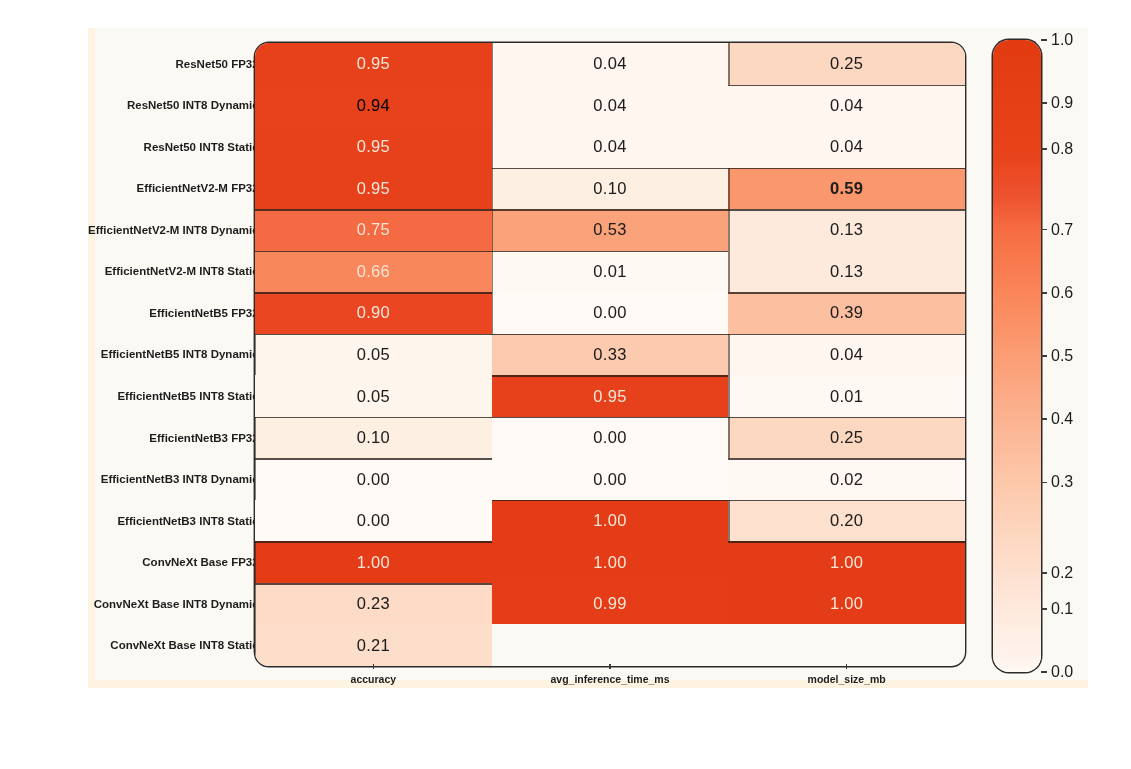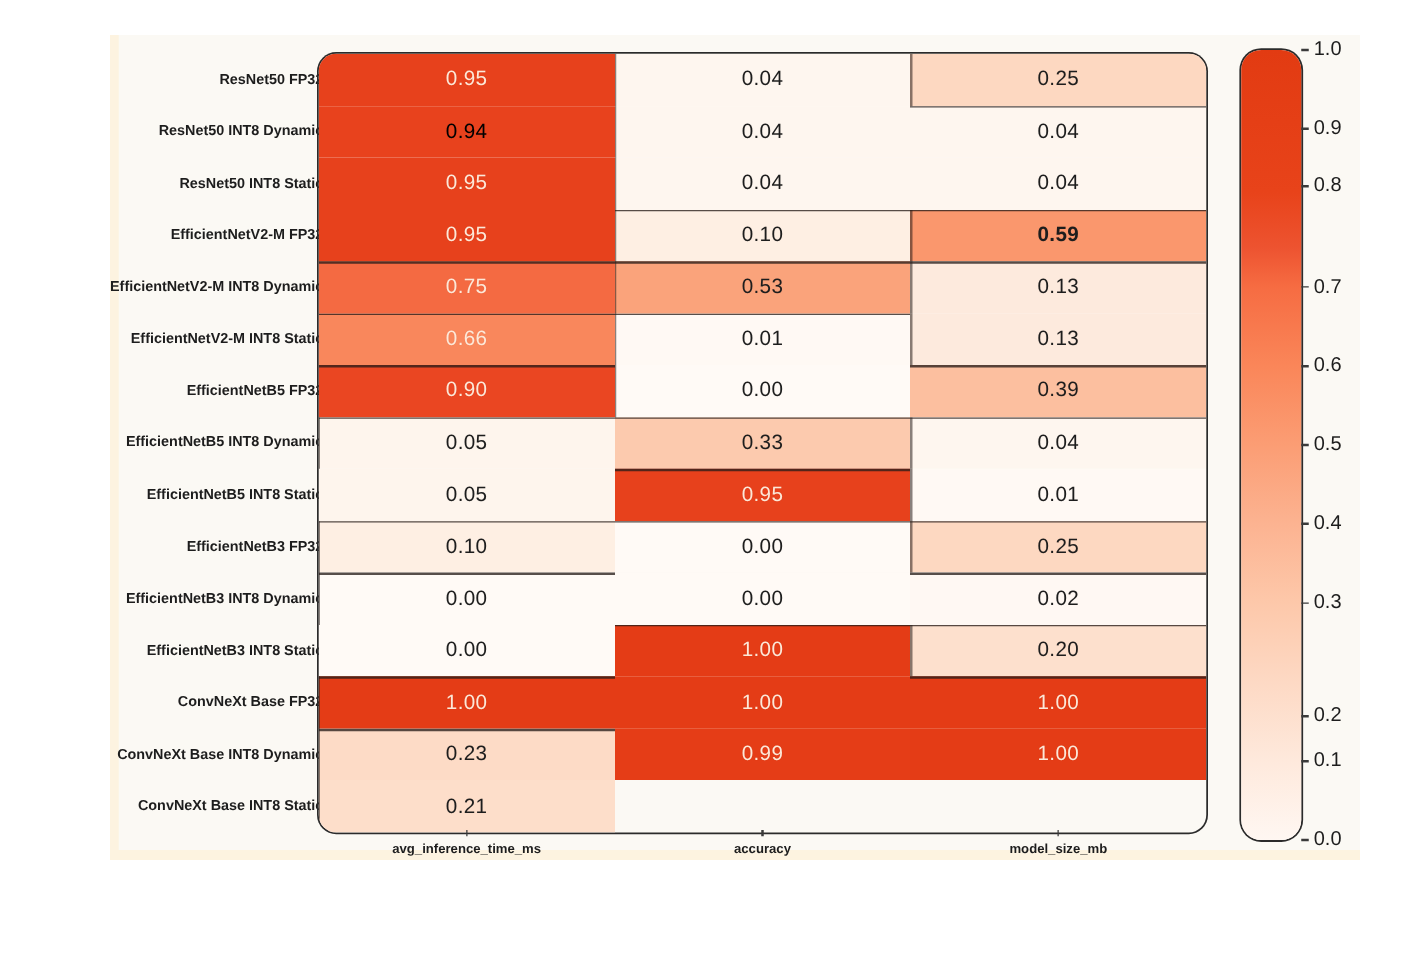--- a/index.html
+++ b/index.html
@@ -397,25 +397,25 @@
         <span class="val" style="color: rgb(253, 232, 216);">1.00</span>
       </div>
       <div class="cell sep-left" style="background: rgb(253, 222, 202);">
         <span class="val" style="color: rgb(29, 29, 29);">0.21</span>
       </div>
     </div>
 
   <div id="col-labels">
       <div class="col-label">
         <span class="tick"></span>
+        <span>accuracy</span>
+      </div>
+      <div class="col-label">
+        <span class="tick"></span>
         <span>avg_inference_time_ms</span>
-      </div>
-      <div class="col-label">
-        <span class="tick"></span>
-        <span>accuracy</span>
       </div>
       <div class="col-label">
         <span class="tick"></span>
         <span>model_size_mb</span>
       </div>
     </div>
 
   <div id="colorbar-wrap">
     <div id="colorbar"></div>
     <div id="colorbar-ticks">

